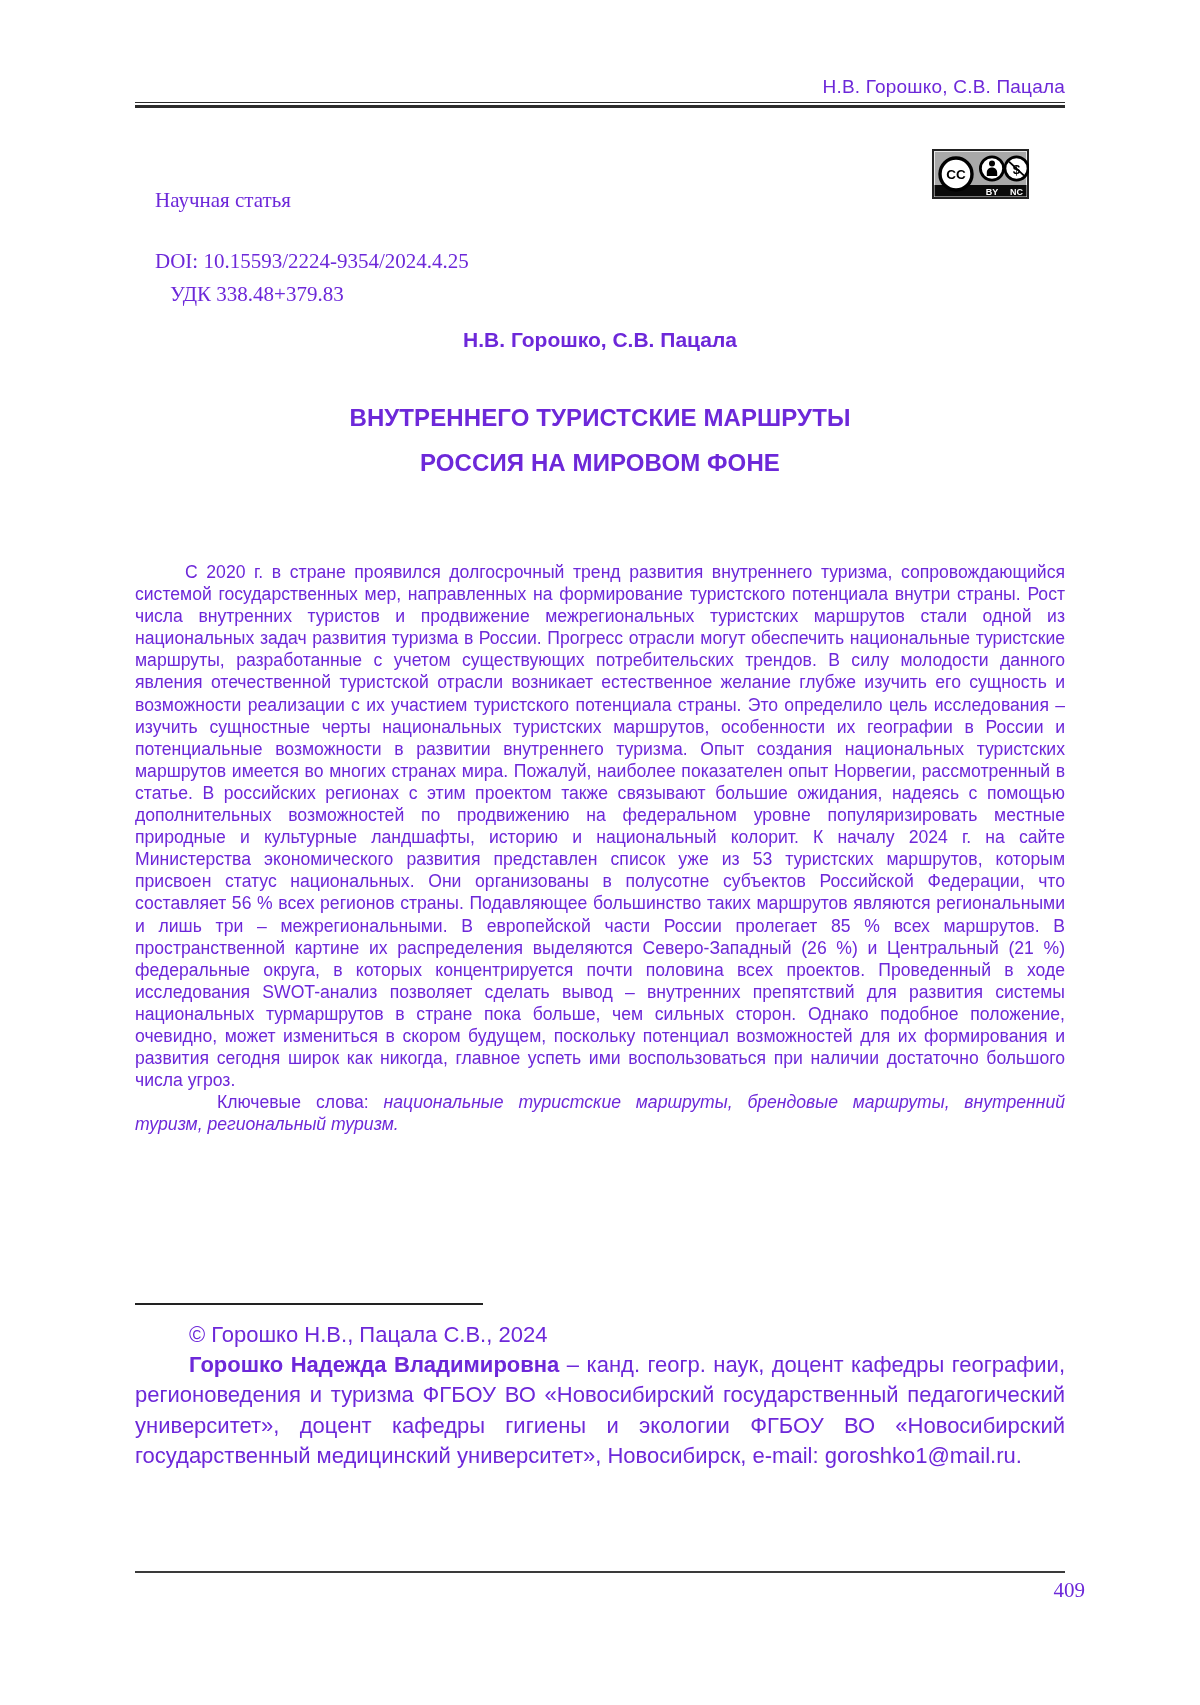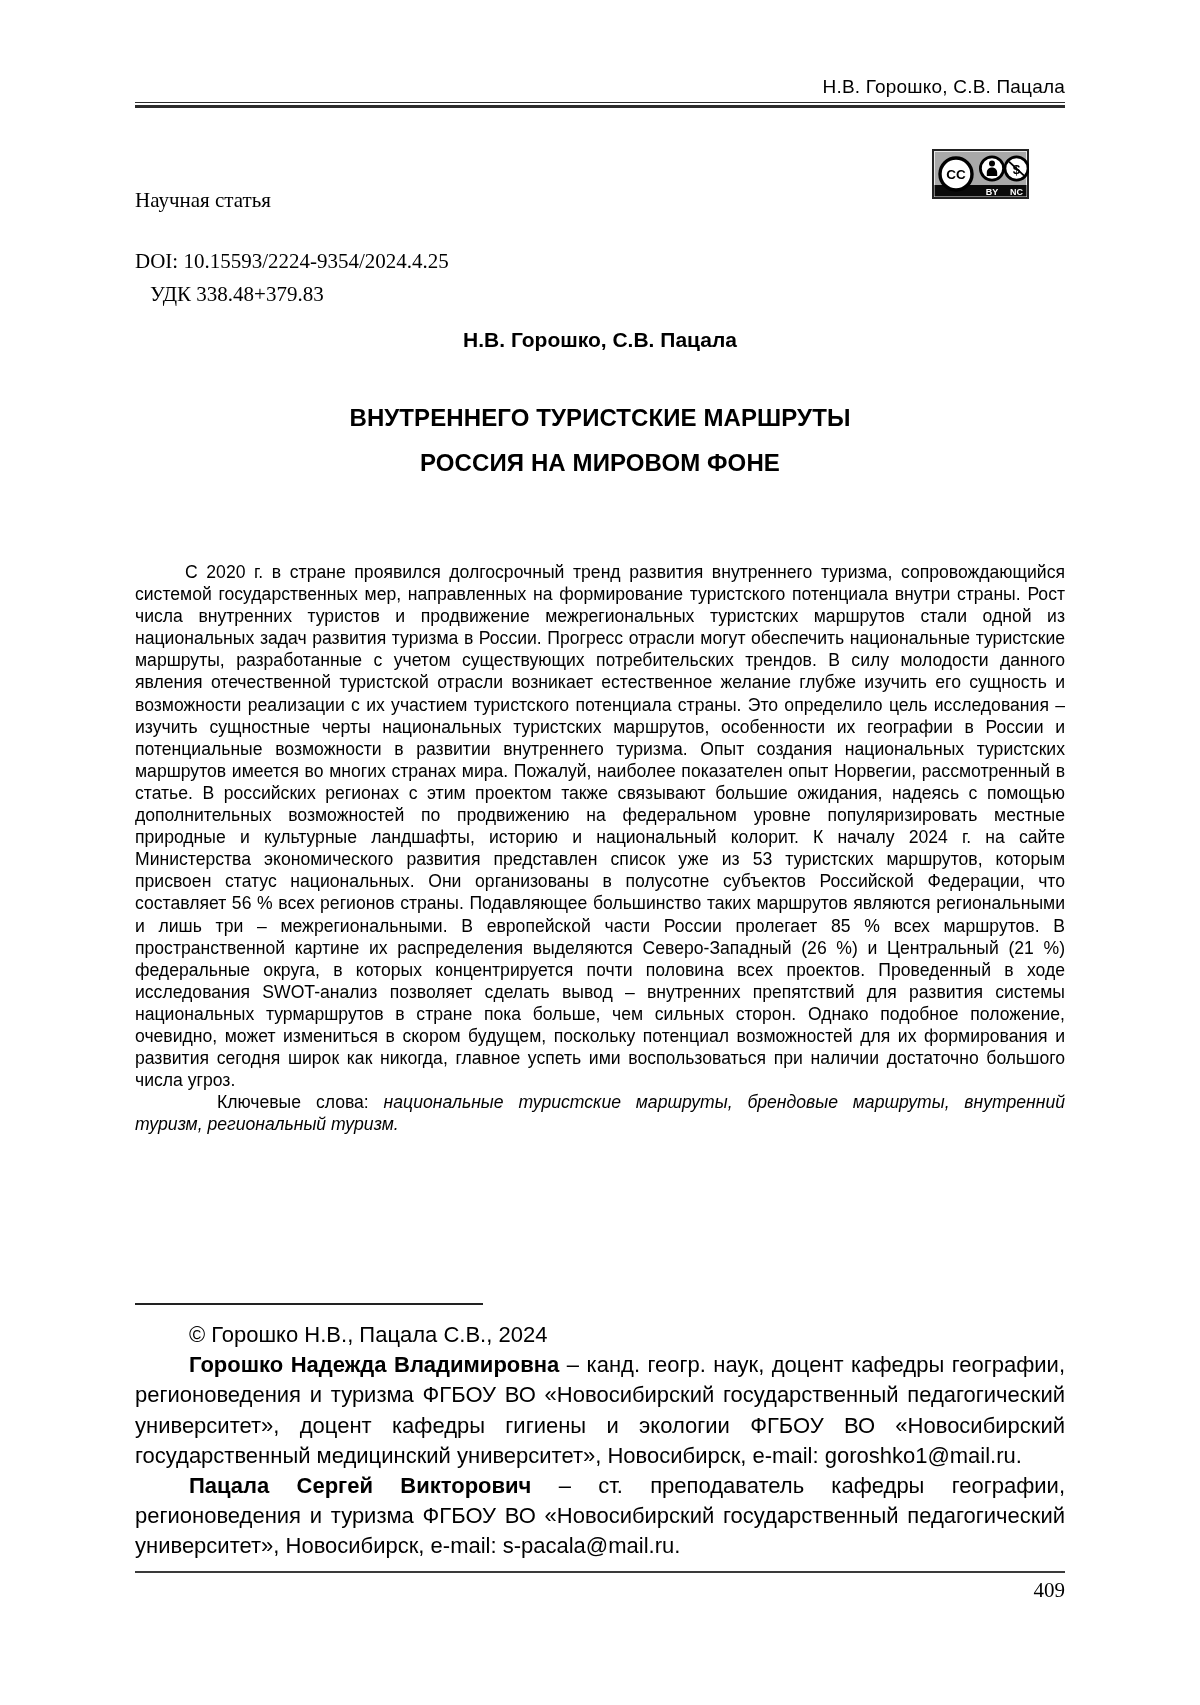--- a/index.html
+++ b/index.html
@@ -2,25 +2,25 @@
 <html lang="ru"><head>
 <meta charset="utf-8">
 <style>
   * { margin: 0; padding: 0; box-sizing: border-box; }
   html, body { background: #ffffff; }
   .page {
     position: relative;
     width: 1200px;
     height: 1705px;
     background: #ffffff;
-    color: #000000;
+    color: #6d28d9;
     overflow: hidden;
     font-family: "Liberation Sans", sans-serif;
   }
-  .serif { font-family: "Liberation Serif", serif; }
+  .serif { font-family: "Liberation Serif", serif; margin-left: 20px; }
   .sans  { font-family: "Liberation Sans", sans-serif; }
 
   .running-head {
     position: absolute; top: 76px; left: 135px; width: 930px;
     text-align: right; font-size: 19px; letter-spacing: .2px;
   }
   .head-rule { position: absolute; top: 102px; left: 135px; width: 930px; }
   .head-rule .thin  { border-top: 1.6px solid #2c2c2c; }
   .head-rule .thick { margin-top: 1.6px; border-top: 3.2px solid #2c2c2c; }
 
@@ -127,19 +127,18 @@
 
   <div class="abstract-block sans">
     <p>С 2020 г. в стране проявился долгосрочный тренд развития внутреннего туризма, сопровождающийся системой государственных мер, направленных на формирование туристского потенциала внутри страны. Рост числа внутренних туристов и продвижение межрегиональных туристских маршрутов стали одной из национальных задач развития туризма в России. Прогресс отрасли могут обеспечить национальные туристские маршруты, разработанные с учетом существующих потребительских трендов. В силу молодости данного явления отечественной туристской отрасли возникает естественное желание глубже изучить его сущность и возможности реализации с их участием туристского потенциала страны. Это определило цель исследования – изучить сущностные черты национальных туристских маршрутов, особенности их географии в России и потенциальные возможности в развитии внутреннего туризма. Опыт создания национальных туристских маршрутов имеется во многих странах мира. Пожалуй, наиболее показателен опыт Норвегии, рассмотренный в статье. В российских регионах с этим проектом также связывают большие ожидания, надеясь с помощью дополнительных возможностей по продвижению на федеральном уровне популяризировать местные природные и культурные ландшафты, историю и национальный колорит. К началу 2024 г. на сайте Министерства экономического развития представлен список уже из 53 туристских маршрутов, которым присвоен статус национальных. Они организованы в полусотне субъектов Российской Федерации, что составляет 56 % всех регионов страны. Подавляющее большинство таких маршрутов являются региональными и лишь три – межрегиональными. В европейской части России пролегает 85 % всех маршрутов. В пространственной картине их распределения выделяются Северо-Западный (26 %) и Центральный (21 %) федеральные округа, в которых концентрируется почти половина всех проектов. Проведенный в ходе исследования SWOT-анализ позволяет сделать вывод – внутренних препятствий для развития системы национальных турмаршрутов в стране пока больше, чем сильных сторон. Однако подобное положение, очевидно, может измениться в скором будущем, поскольку потенциал возможностей для их формирования и развития сегодня широк как никогда, главное успеть ими воспользоваться при наличии достаточно большого числа угроз.</p>
     <p><span class="kw-label">Ключевые слова: </span><span class="kw-text">национальные туристские маршруты, брендовые маршруты, внутренний туризм, региональный туризм.</span></p>
   </div>
 
   <div class="footnote-rule"></div>
   <div class="footnote-block sans">
     <p>© Горошко Н.В., Пацала С.В., 2024</p>
     <p><span class="fn-name">Горошко Надежда Владимировна</span><span> – канд. геогр. наук, доцент кафедры географии, регионоведения и туризма ФГБОУ ВО «Новосибирский государственный педагогический университет», доцент кафедры гигиены и экологии ФГБОУ ВО «Новосибирский государственный медицинский университет», Новосибирск, e-mail: goroshko1@mail.ru.</span></p>
-    <p><span class="fn-name">Пацала Сергей Викторович</span><span> – ст. преподаватель кафедры географии, регионоведения и туризма ФГБОУ ВО «Новосибирский государственный педагогический университет», Новосибирск, e-mail: s-pacala@mail.ru.</span></p>
   </div>
 
   <div class="bottom-rule"></div>
   <div class="page-number serif">409</div>
 
 </div>
 
 </body></html>

